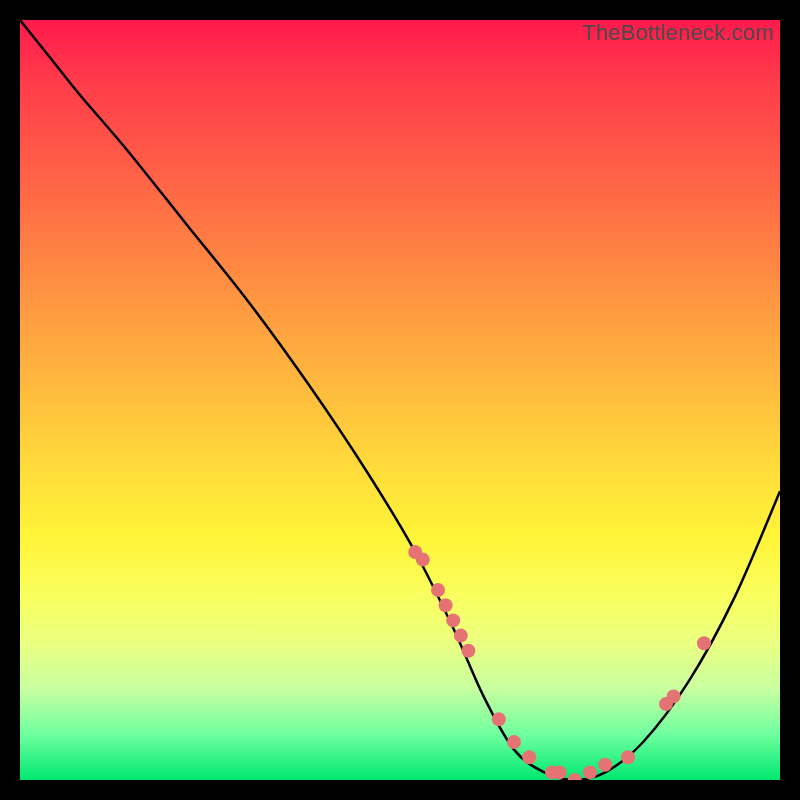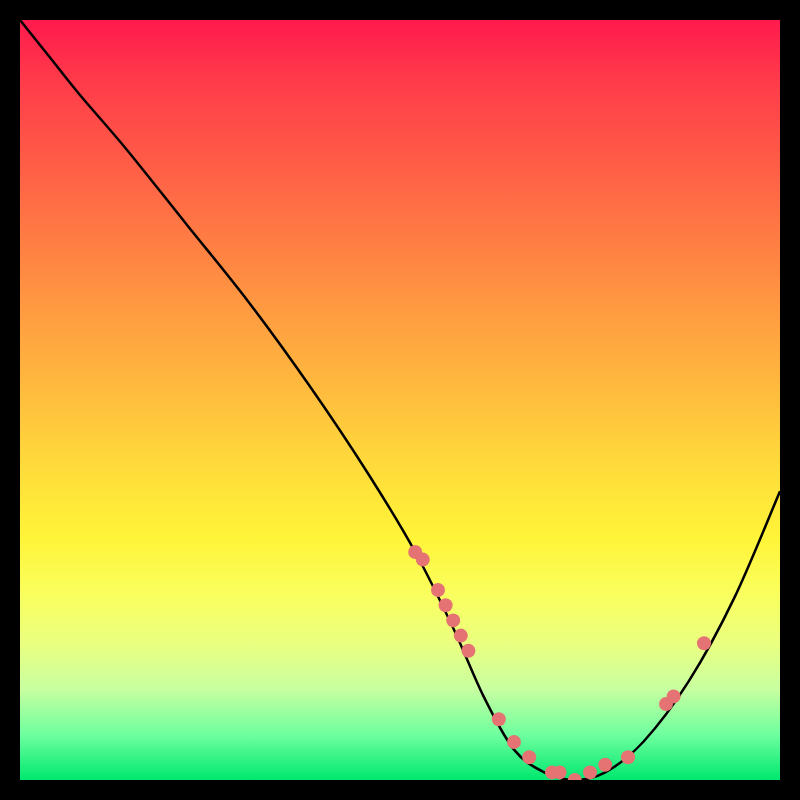--- a/index.html
+++ b/index.html
@@ -56,20 +56,21 @@
   .dot {
     fill: #e57373;
     stroke: none;
   }
 </style>
 </head>
 <body>
 
 <div class="frame">
 
+  <div class="watermark">TheBottleneck.com</div>
 
   <svg class="curve" viewBox="0 0 760 760">
     <path id="curve-path" fill="none" stroke="#000" stroke-width="2.5" d="M 0.0 0.0 C 5.1 6.3, 20.3 25.3, 30.4 38.0 C 40.5 50.7, 48.1 60.8, 60.8 76.0 C 73.5 91.2, 88.7 107.7, 106.4 129.2 C 124.1 150.7, 146.9 179.9, 167.2 205.2 C 187.5 230.5, 207.7 254.6, 228.0 281.2 C 248.3 307.8, 268.5 335.7, 288.8 364.8 C 309.1 393.9, 331.9 428.1, 349.6 456.0 C 367.3 483.9, 381.3 506.7, 395.2 532.0 C 409.1 557.3, 421.8 583.9, 433.2 608.0 C 444.6 632.1, 453.5 656.1, 463.6 676.4 C 473.7 696.7, 483.9 716.9, 494.0 729.6 C 504.1 742.3, 514.3 747.3, 524.4 752.4 C 534.5 757.5, 544.7 760.0, 554.8 760.0 C 564.9 760.0, 573.8 758.7, 585.2 752.4 C 596.6 746.1, 609.3 737.2, 623.2 722.0 C 637.1 706.8, 653.6 685.3, 668.8 661.2 C 684.0 637.1, 699.2 609.3, 714.4 577.6 C 729.6 545.9, 752.4 488.9, 760.0 471.2"></path>
     <g id="dots">
         <circle cx="395.2" cy="532.0" r="7" class="dot"></circle>
         <circle cx="402.8" cy="539.6" r="7" class="dot"></circle>
         <circle cx="418.0" cy="570.0" r="7" class="dot"></circle>
         <circle cx="425.6" cy="585.2" r="7" class="dot"></circle>
         <circle cx="433.2" cy="600.4" r="7" class="dot"></circle>
         <circle cx="440.8" cy="615.6" r="7" class="dot"></circle>

